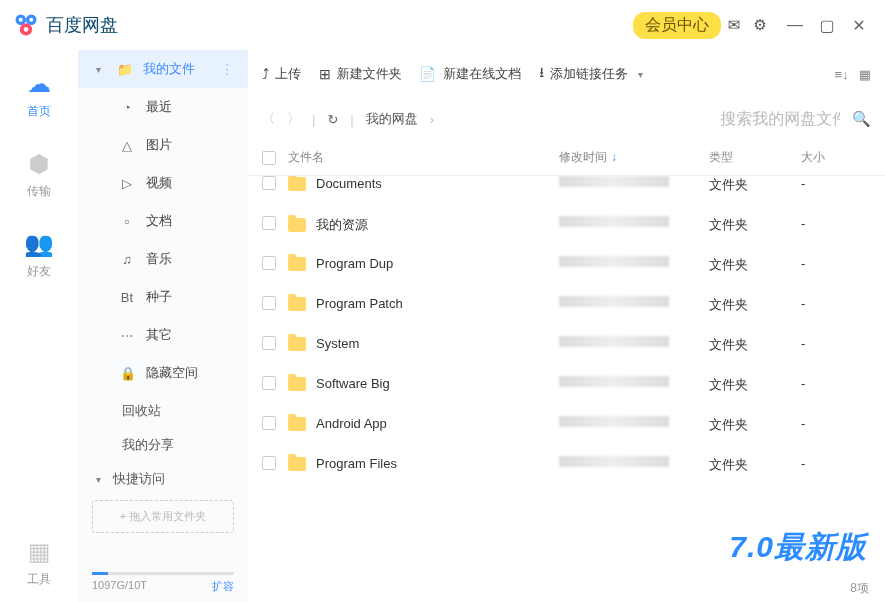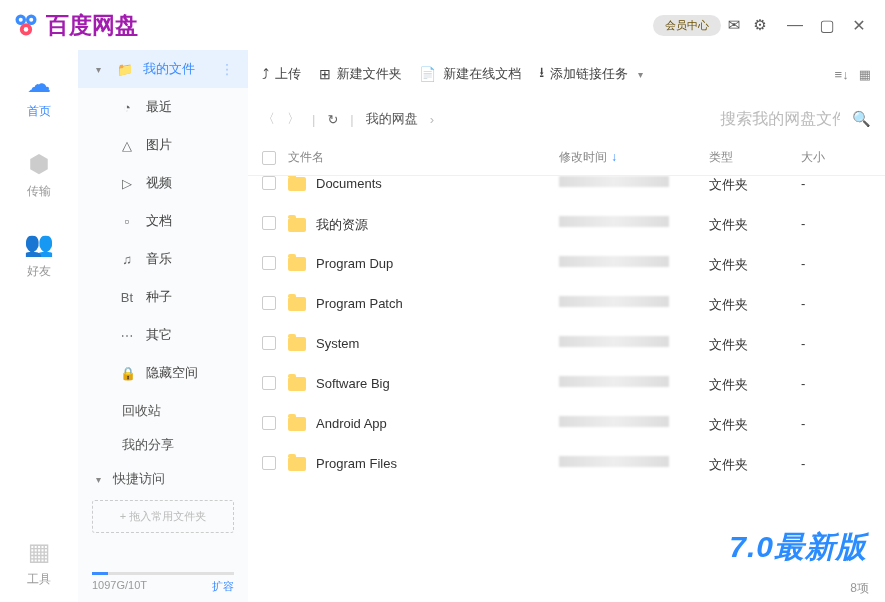--- a/index.html
+++ b/index.html
@@ -2,27 +2,27 @@
 <html><head>
 <meta charset="utf-8">
 <style>
 * { margin: 0; padding: 0; box-sizing: border-box; font-family: "Microsoft YaHei", "PingFang SC", sans-serif; }
 body { width: 885px; height: 602px; background: #fff; overflow: hidden; position: relative; }
 
 
 .titlebar { height: 50px; display: flex; align-items: center; padding: 0 12px; }
 .logo { display: flex; align-items: center; gap: 6px; }
 .logo-icon { width: 28px; height: 28px; }
-.logo-text { font-size: 23px; font-weight: 700; color: #a21caf; }
+.logo-text { font-size: 18px; font-weight: 400; color: #0c4a6e; }
 .titlebar-spacer { flex: 1; }
 .user-area { display: flex; align-items: center; gap: 8px; margin-right: 12px; }
 .avatar { width: 22px; height: 22px; border-radius: 50%; background: #aaa; }
 .username { width: 70px; height: 10px; background: #ddd; filter: blur(1px); }
 .coin-badge { background: #ffe07a; border-radius: 10px; padding: 1px 8px; font-size: 11px; color: #8a6200; font-weight: 600; }
-.vip-btn { background: #e5e5e5; border-radius: 12px; padding: 3px 12px; font-size: 11px; color: #6a4f00; font-weight: 500; cursor: pointer; }
+.vip-btn { background: #fde047; border-radius: 12px; padding: 3px 12px; font-size: 16px; color: #6a4f00; font-weight: 500; cursor: pointer; }
 .titlebar-icon { width: 26px; height: 26px; display: flex; align-items: center; justify-content: center; color: #555; cursor: pointer; font-size: 15px; }
 .win-controls { display: flex; gap: 4px; margin-left: 8px; }
 .win-btn { width: 28px; height: 28px; display: flex; align-items: center; justify-content: center; color: #666; cursor: pointer; }
 
 
 .main { display: flex; height: calc(100% - 50px); }
 
 
 .rail { width: 78px; display: flex; flex-direction: column; align-items: center; padding-top: 20px; }
 .rail-item { display: flex; flex-direction: column; align-items: center; gap: 5px; margin-bottom: 30px; cursor: pointer; color: #999; }

